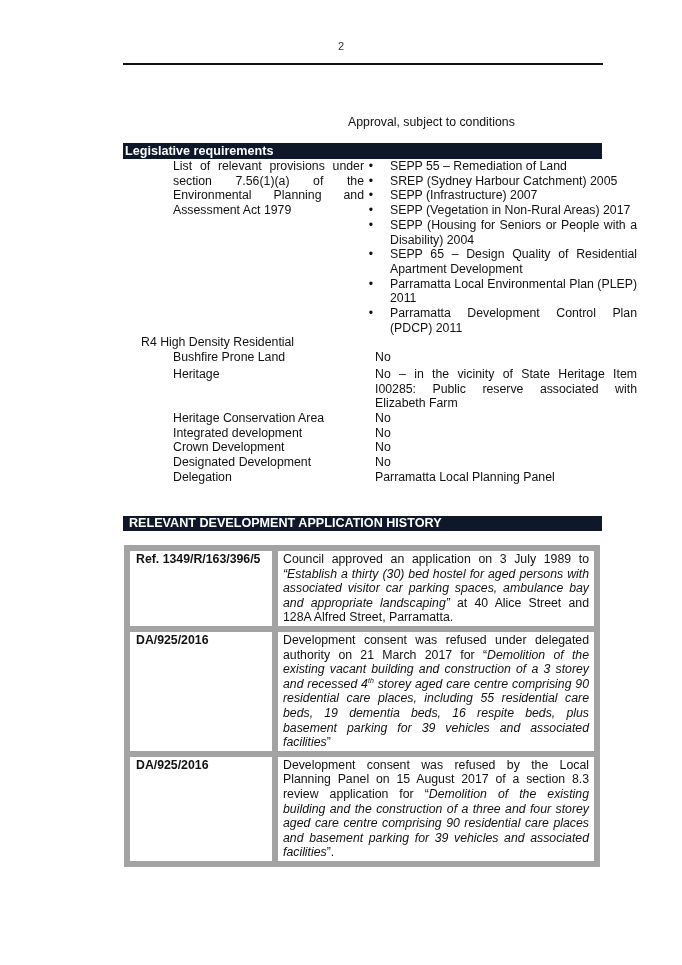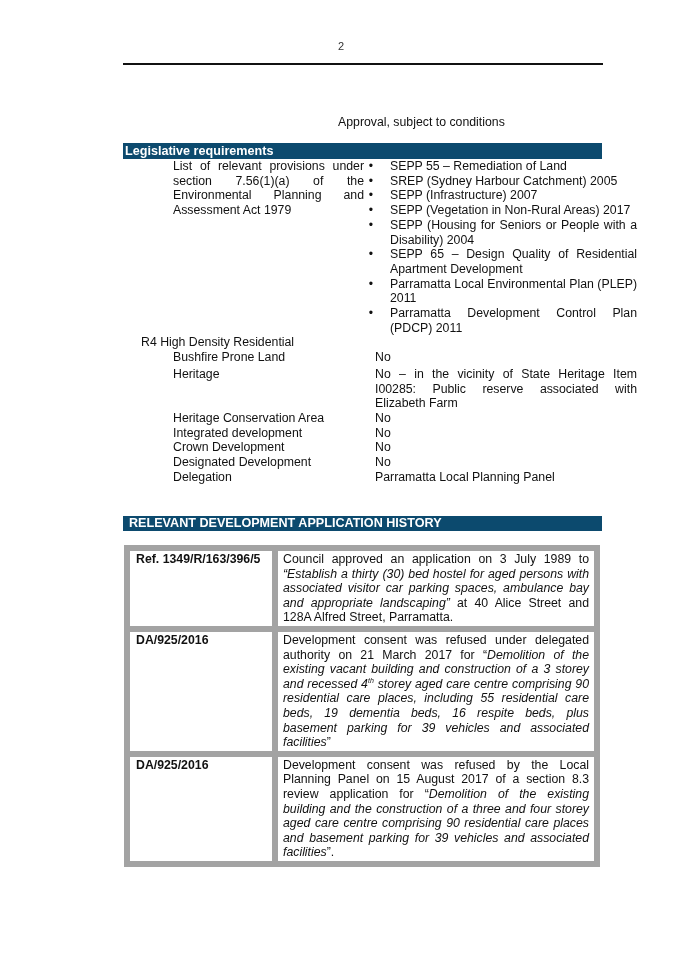--- a/index.html
+++ b/index.html
@@ -2,22 +2,22 @@
 <html><head>
   <meta charset="utf-8">
   <style>
     html, body { margin:0; padding:0; background:#ffffff; }
     body { width:682px; height:965px; position:relative; overflow:hidden;
       font-family:"Liberation Sans", sans-serif; color:#111; font-size:12.3px; }
     .page-number { position:absolute; top:40px; left:0; width:682px; text-align:center; font-size:11px; color:#333; }
     .header-rule { position:absolute; top:63px; left:123px; width:480px; height:2px; background:#111; }
     .recommendation { position:absolute; top:115px; left:124px; width:480px; }
     .recommendation .label { position:absolute; left:0; top:0;margin-top:32px; }
-    .recommendation .value { position:absolute; left:214px; top:0; }
-    .section-bar { position:absolute; left:123px; width:479px; height:16px; background:#0c4a6e; color:#fff;
+    .recommendation .value { position:absolute; left:224px; top:0; }
+    .section-bar { position:absolute; left:123px; width:479px; height:16px; background:#0f172a; color:#fff;
       font-weight:bold; font-size:12.6px; line-height:16px; padding-left:2px; box-sizing:border-box; }
     .sb1 { top:143px; }
     .sb2 { top:516px; height:15px; line-height:15px; padding-left:6px; }
     .leg-table { position:absolute; top:159px; left:130px; width:464px; line-height:14.7px; }
     .leg-row { display:flex; }
     .leg-row .lcol { width:191px; flex:none;margin-left:43px; }
     .leg-row .rcol { width:262px; margin-left:11px; flex:none; text-align:justify; }
     .just-line { display:block; text-align:justify; text-align-last:justify; }
     ul.prov { list-style:none; margin:0; padding:0; margin-left:-9px; }
     ul.prov li { position:relative; padding-left:24px; text-align:justify; }

